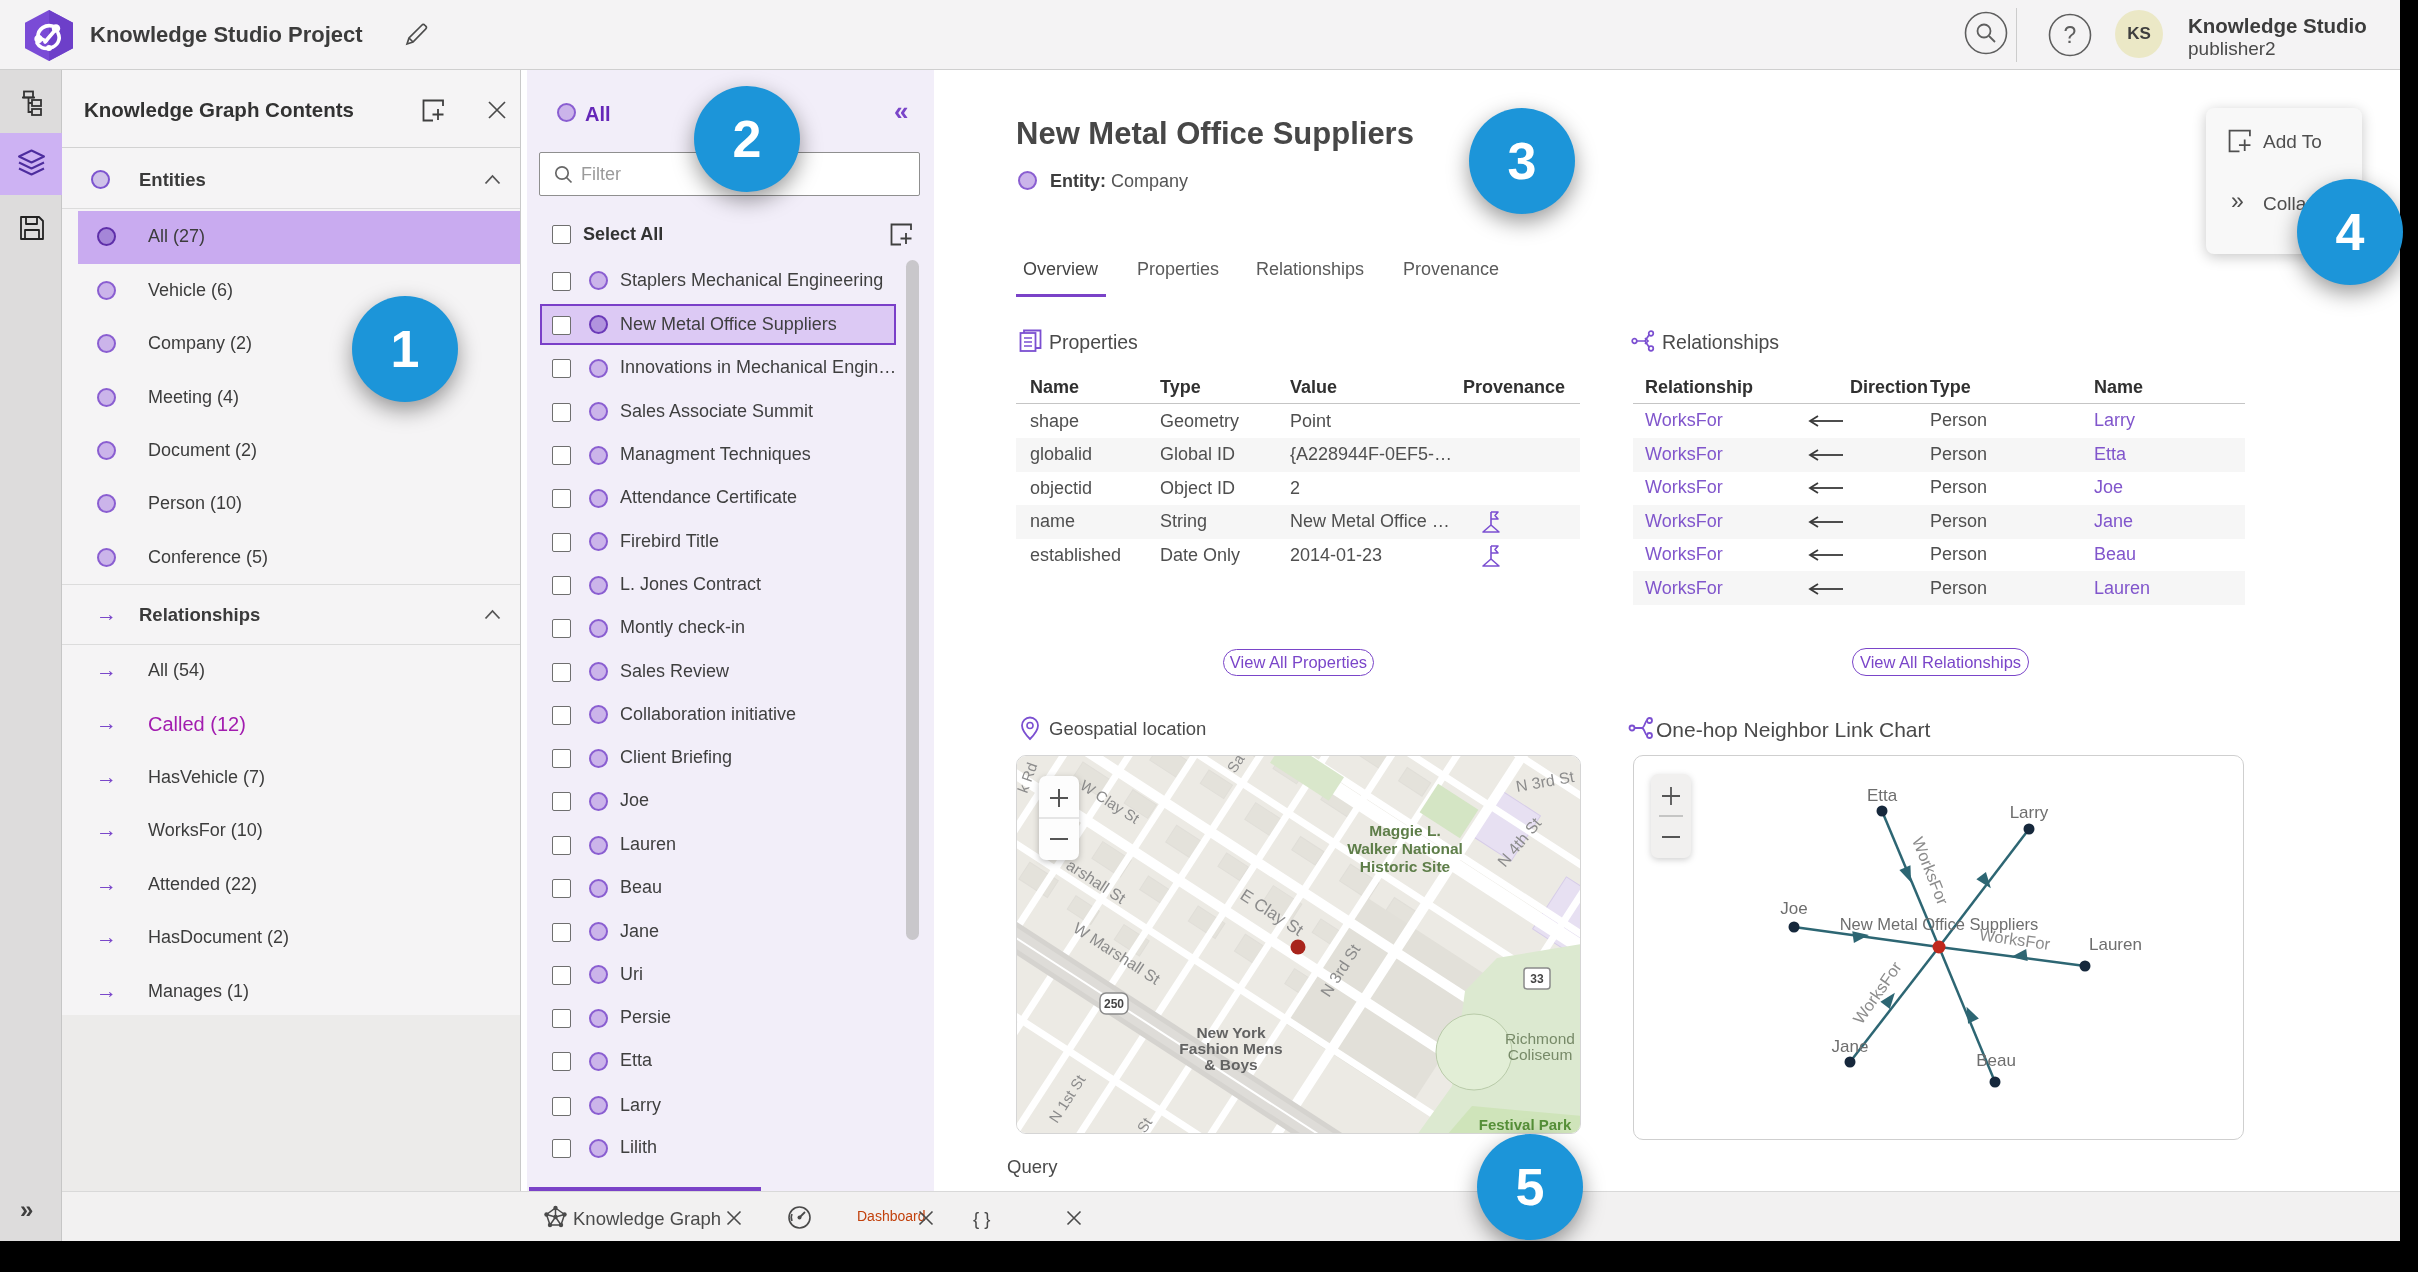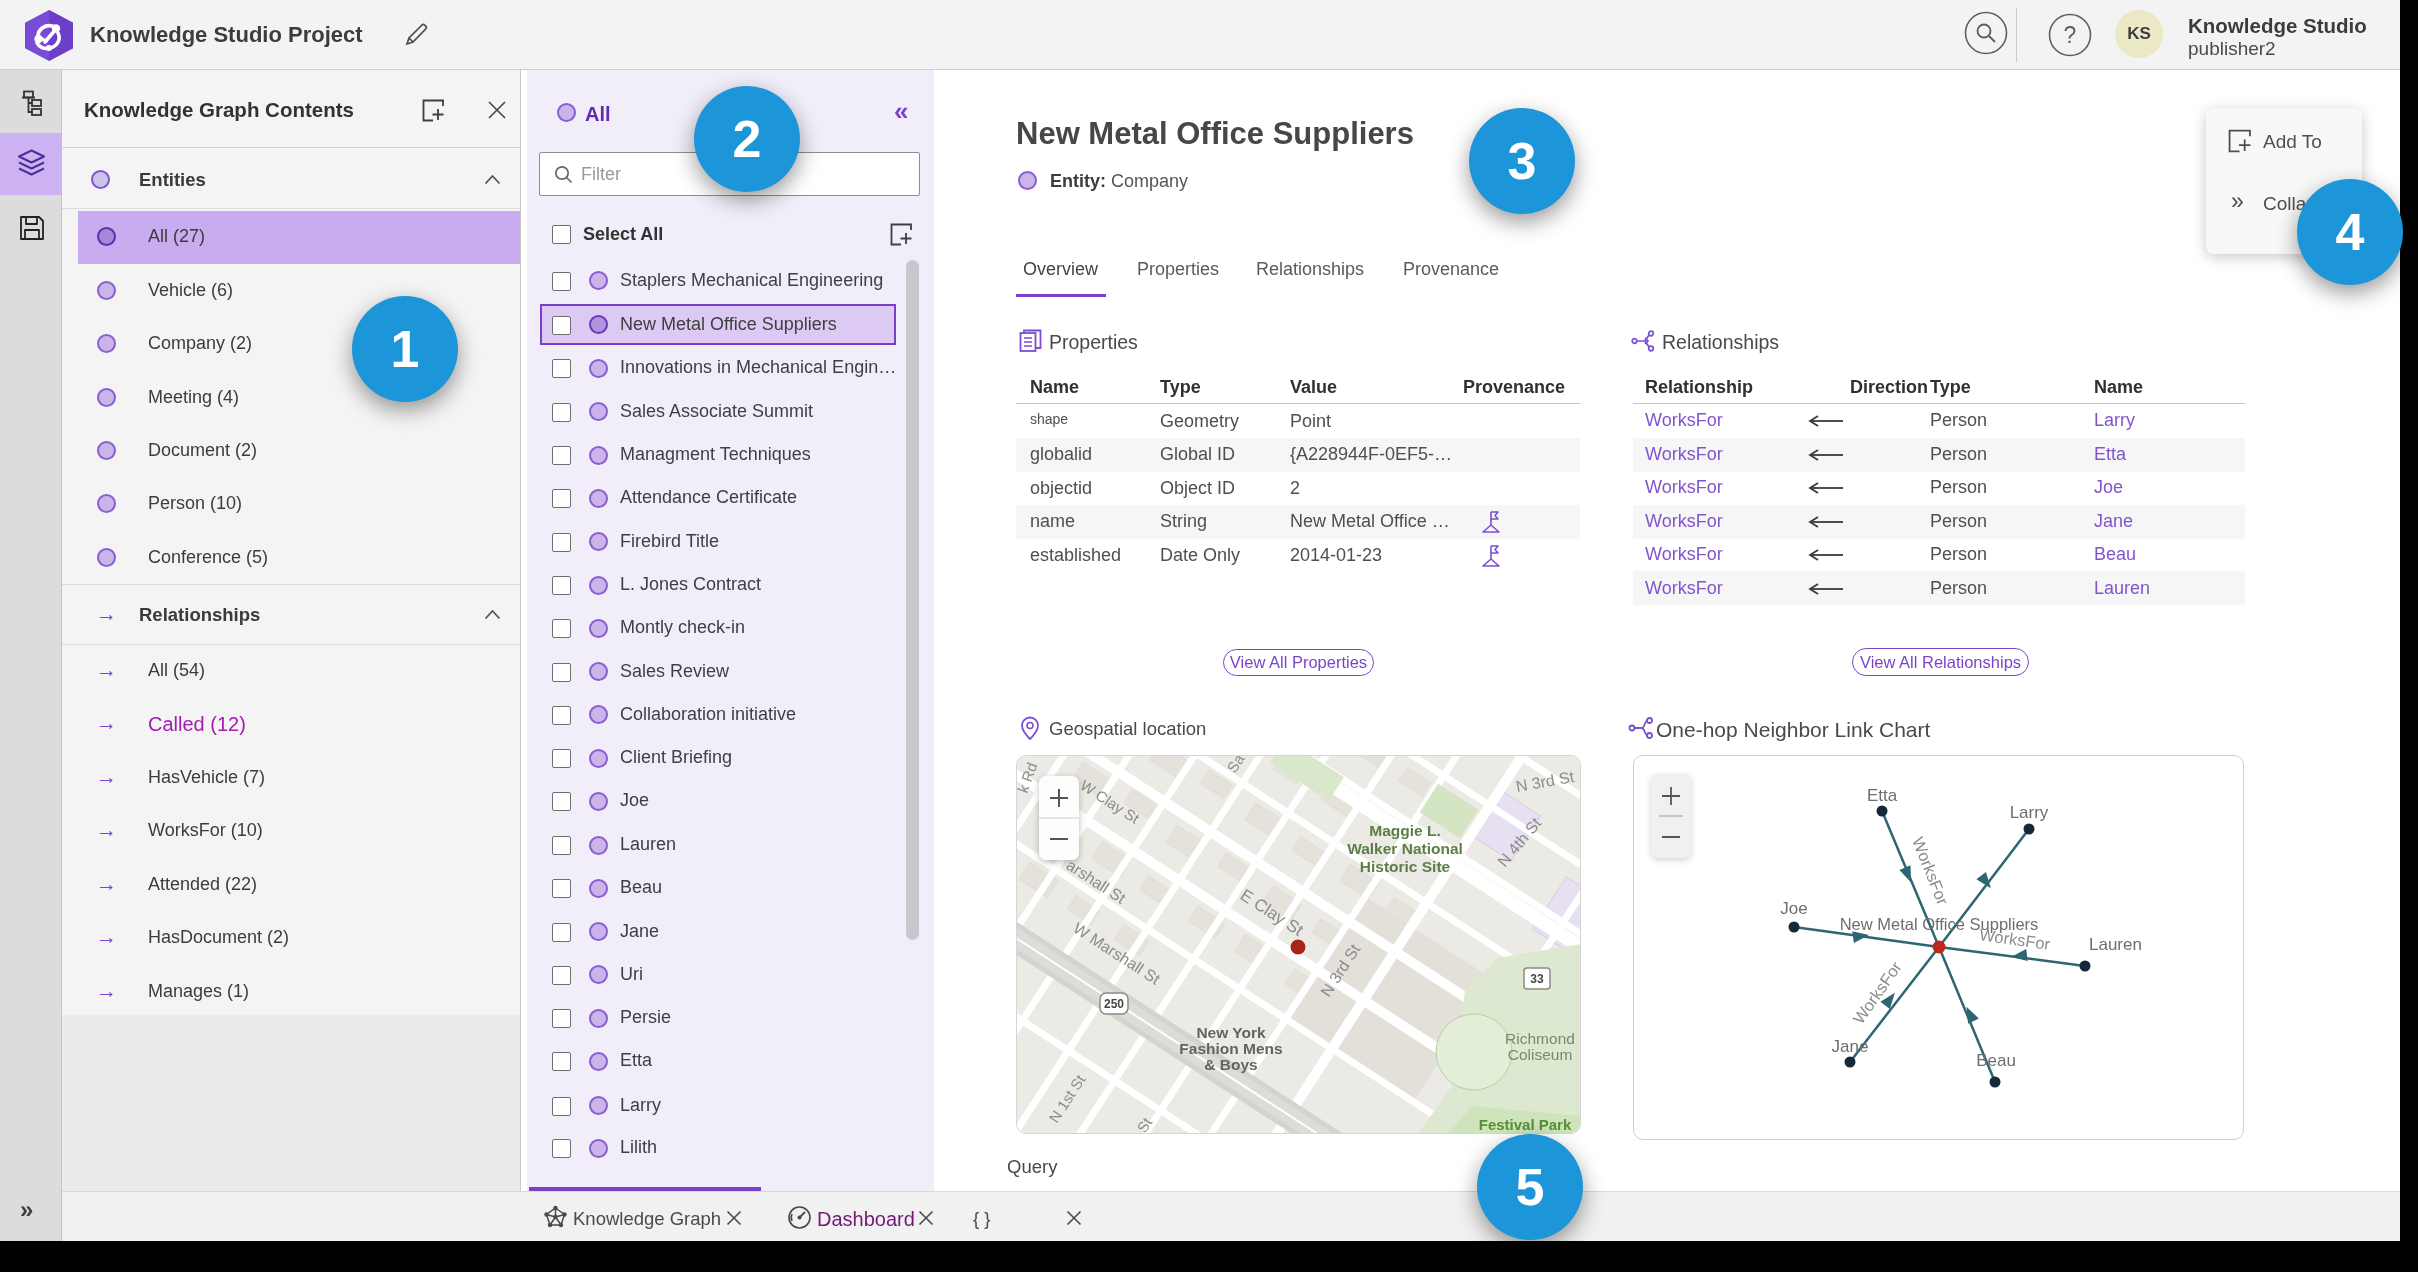--- a/index.html
+++ b/index.html
@@ -235,21 +235,21 @@
     <path d="M5 9 h8 M5 13 h8 M5 17 h8" stroke="#7b4fd1" stroke-width="1.6"></path>
   </svg>
   <div class="abs" style="left:1049px;top:331px;font-size:19.5px;color:#4a4a4a;">Properties</div>
   <div class="abs" style="left:1030px;top:377px;font-size:18px;font-weight:bold;color:#303030;">Name</div>
   <div class="abs" style="left:1160px;top:377px;font-size:18px;font-weight:bold;color:#303030;">Type</div>
   <div class="abs" style="left:1290px;top:377px;font-size:18px;font-weight:bold;color:#303030;">Value</div>
   <div class="abs" style="left:1463px;top:377px;font-size:18px;font-weight:bold;color:#303030;">Provenance</div>
   <div class="abs" style="left:1016px;top:403px;width:564px;height:1px;background:#c5c5c5;"></div>
   <div class="abs" style="left:1016px;top:438px;width:564px;height:33.5px;background:#f6f6f6;"></div>
   <div class="abs" style="left:1016px;top:505px;width:564px;height:33.5px;background:#f6f6f6;"></div>
-  <div class="abs" style="left:1030px;top:411px;font-size:14px;color:#4f4f4f;">shape</div>
+  <div class="abs" style="left:1030px;top:411px;font-size:18px;color:#4f4f4f;">shape</div>
   <div class="abs" style="left:1160px;top:411px;font-size:18px;color:#4f4f4f;">Geometry</div>
   <div class="abs" style="left:1290px;top:411px;font-size:18px;color:#4f4f4f;">Point</div>
   <div class="abs" style="left:1030px;top:444px;font-size:18px;color:#4f4f4f;">globalid</div>
   <div class="abs" style="left:1160px;top:444px;font-size:18px;color:#4f4f4f;">Global ID</div>
   <div class="abs" style="left:1290px;top:444px;font-size:18px;color:#4f4f4f;">{A228944F-0EF5-…</div>
   <div class="abs" style="left:1030px;top:478px;font-size:18px;color:#4f4f4f;">objectid</div>
   <div class="abs" style="left:1160px;top:478px;font-size:18px;color:#4f4f4f;">Object ID</div>
   <div class="abs" style="left:1290px;top:478px;font-size:18px;color:#4f4f4f;">2</div>
   <div class="abs" style="left:1030px;top:511px;font-size:18px;color:#4f4f4f;">name</div>
   <div class="abs" style="left:1160px;top:511px;font-size:18px;color:#4f4f4f;">String</div>
@@ -549,21 +549,21 @@
   <div class="abs" style="left:573px;top:1208px;font-size:18.5px;color:#4a4a4a;">Knowledge Graph</div>
   <svg class="abs" style="left:726px;top:1210px;" width="16" height="16" viewBox="0 0 16 16">
       <path d="M1.5 1.5 L14.5 14.5 M14.5 1.5 L1.5 14.5" stroke="#4a4a4a" stroke-width="1.6"></path>
     </svg>
   <svg class="abs" style="left:787px;top:1205px;" width="25" height="25" viewBox="0 0 25 25">
     <circle cx="12.5" cy="12.5" r="10.5" fill="none" stroke="#4a4a4a" stroke-width="1.6"></circle>
     <path d="M12.5 12.5 L18 7" stroke="#4a4a4a" stroke-width="1.8"></path>
     <circle cx="12.5" cy="12.5" r="2" fill="#4a4a4a"></circle>
     <path d="M5 16 a8 8 0 0 1 0 -7" fill="none" stroke="#4a4a4a" stroke-width="1.6"></path>
   </svg>
-  <div class="abs" style="left:817px;top:1208px;font-size:20px;color:#701a75;">Dashboard</div>
+  <div class="abs" style="left:857px;top:1208px;font-size:14px;color:#c2410c;">Dashboard</div>
   <svg class="abs" style="left:918px;top:1210px;" width="16" height="16" viewBox="0 0 16 16">
       <path d="M1.5 1.5 L14.5 14.5 M14.5 1.5 L1.5 14.5" stroke="#4a4a4a" stroke-width="1.6"></path>
     </svg>
   <div class="abs" style="left:973px;top:1208px;font-size:18.5px;color:#4a4a4a;">{ }</div>
   <div class="abs" style="left:1007px;top:1156px;font-size:18.5px;color:#4a4a4a;">Query</div>
   <svg class="abs" style="left:1066px;top:1210px;" width="16" height="16" viewBox="0 0 16 16">
       <path d="M1.5 1.5 L14.5 14.5 M14.5 1.5 L1.5 14.5" stroke="#4a4a4a" stroke-width="1.6"></path>
     </svg>
 </div>
 <div class="bluec" style="left:352px;top:296px;">1</div>

